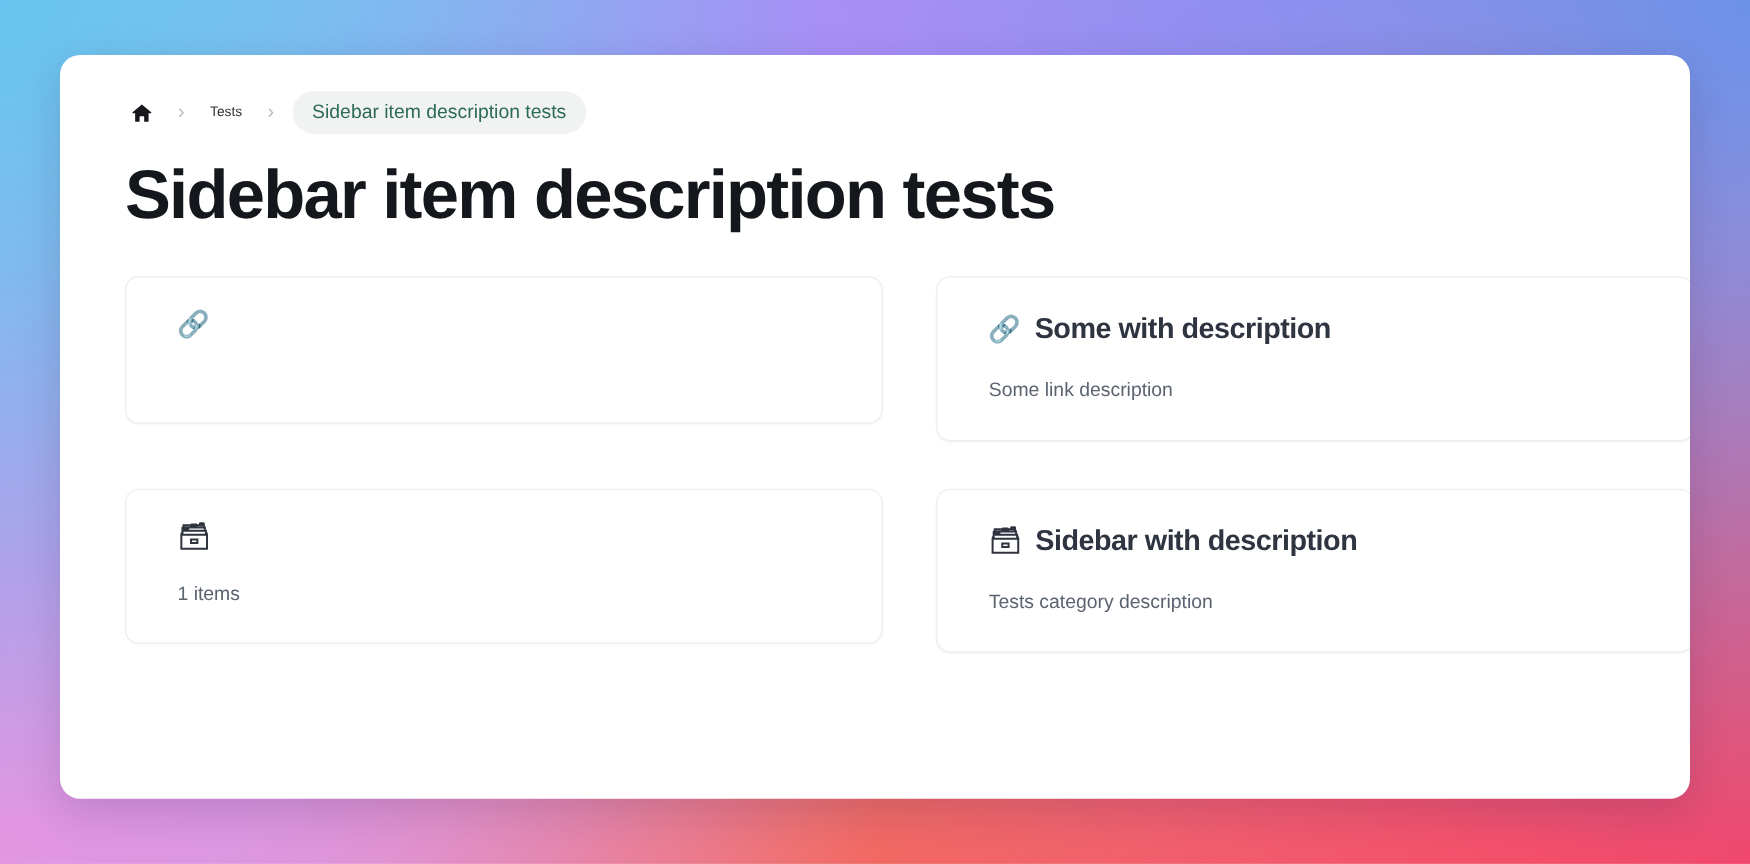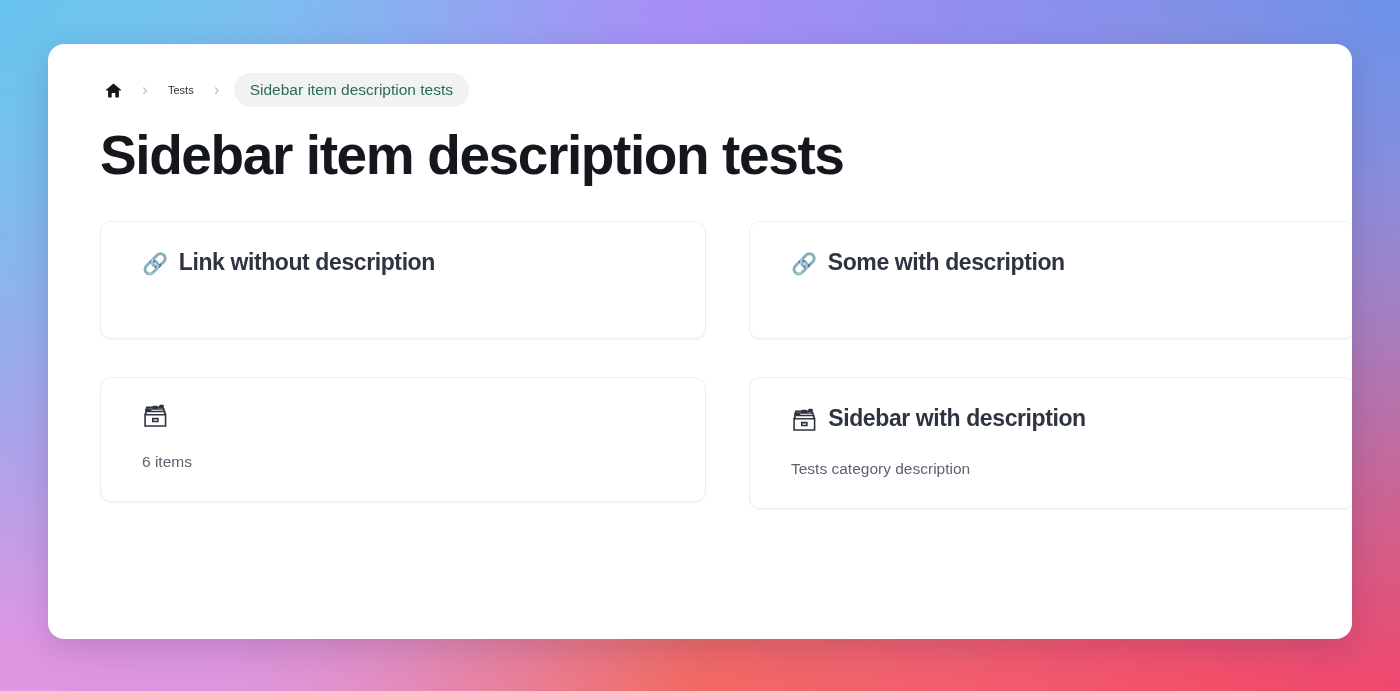--- a/index.html
+++ b/index.html
@@ -174,36 +174,36 @@
       <span class="crumb-current">Sidebar item description tests</span>
     </nav>
 
     <h1 class="page-title">Sidebar item description tests</h1>
 
     <div class="card-grid">
 
       <a class="card">
         <div class="card-title">
           <span class="card-emoji">🔗</span>
-          <span>Link without description</span>
         </div>
       </a>
 
       <a class="card">
         <div class="card-title">
           <span class="card-emoji">🔗</span>
           <span>Some with description</span>
         </div>
+        <div class="card-desc">Some link description</div>
       </a>
 
       <a class="card">
         <div class="card-title">
           <span class="card-emoji">🗃</span>
         </div>
-        <div class="card-desc">6 items</div>
+        <div class="card-desc">1 items</div>
       </a>
 
       <a class="card">
         <div class="card-title">
           <span class="card-emoji">🗃</span>
           <span>Sidebar with description</span>
         </div>
         <div class="card-desc">Tests category description</div>
       </a>
 

